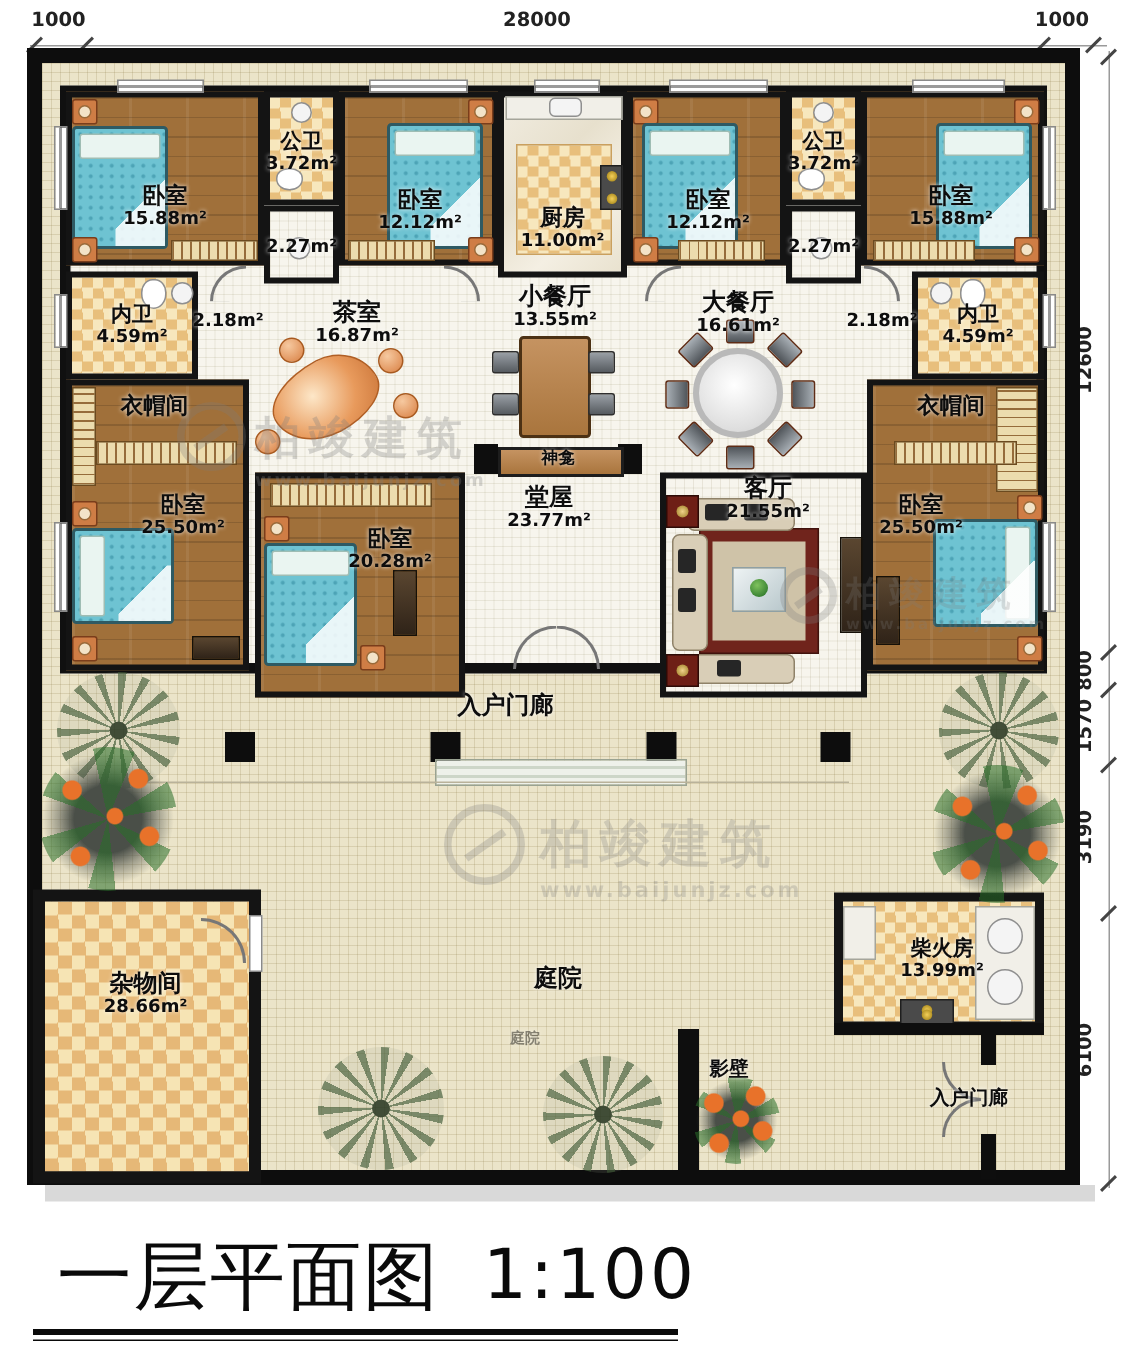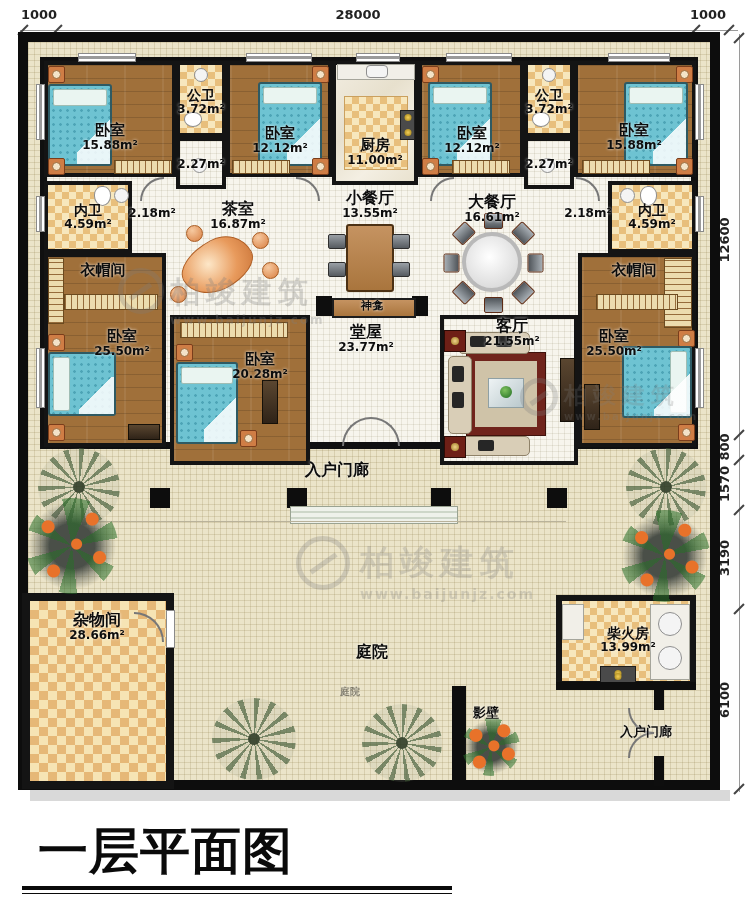--- a/index.html
+++ b/index.html
@@ -100,21 +100,21 @@
       repeating-conic-gradient(rgba(40,110,40,.55) 0 22deg,transparent 22deg 58deg),
       radial-gradient(circle,#4a4f48 0 34%,rgba(74,79,72,.45) 50%,transparent 66%);}
   
   .wm{position:absolute;color:rgba(125,125,125,.30);font-weight:bold;white-space:nowrap;}
   .wm .brand{display:block;letter-spacing:6px;}
   .wm .url{display:block;font-size:12px;letter-spacing:2px;font-weight:bold;}
   .wmlogo{position:absolute;border:5px solid rgba(125,125,125,.28);border-radius:50%;box-sizing:border-box;}
   .wmlogo::after{content:"";position:absolute;left:15%;top:45%;width:70%;height:5px;
       background:rgba(125,125,125,.28);transform:rotate(-35deg);}
   
-  .title-main{position:absolute;font-size:50px;font-weight:bold;color:#0a0a0a;letter-spacing:1px;}
+  .title-main{position:absolute;font-size:50px;font-weight:normal;color:#0a0a0a;letter-spacing:1px;}
   .title-scale{position:absolute;font-size:46px;font-weight:500;color:#0a0a0a;letter-spacing:2px;}
   .tinfo{position:absolute;font-size:19px;color:#0a0a0a;white-space:nowrap;}
   .tinfo b{font-weight:bold;}
   .grayband{position:absolute;background:#d9d9d9;}
 </style>
 </head>
 <body>
 
 <div id="canvas">
 
@@ -431,34 +431,35 @@
     <span class="rarea" style="display:block;">21.55m²</span>
     </div>
   <div class="lblc" style="left:614px;top:343px;">
     <span class="rname" style="display:block;">卧室</span>
     <span class="rarea" style="display:block;">25.50m²</span>
     </div>
   <div class="lblc" style="left:634px;top:270px;">
     <span class="rname">衣帽间</span></div>
   <div class="lblc" style="left:337px;top:470px;">
     <span class="rname" style="font-size:16px;">入户门廊</span></div>
-  <div class="lblc" style="left:97px;top:626px;">
+  <div class="lblc" style="left:97px;top:662px;">
     <span class="rname" style="display:block;font-size:16px;">杂物间</span>
     <span class="rarea" style="display:block;">28.66m²</span>
     </div>
   <div class="lblc" style="left:372px;top:652px;">
     <span class="rname" style="font-size:16px;">庭院</span></div>
   <div class="lblc" style="left:350px;top:690px;opacity:.45;">
     <span style="font-size:10px;">庭院</span></div>
   <div class="lblc" style="left:628px;top:640px;">
     <span class="rname" style="display:block;font-size:14px;">柴火房</span>
     <span class="rarea" style="display:block;">13.99m²</span>
     </div>
   <div class="lblc" style="left:486px;top:712px;">
     <span style="font-size:13px;">影壁</span></div>
   <div class="lblc" style="left:646px;top:731px;">
     <span style="font-size:13px;">入户门廊</span></div>
 
   <div class="title-main" style="left:38px;top:818px;">一层平面图</div>
+  <div class="title-scale" style="left:322px;top:822px;">1:100</div>
   <div class="abs" style="left:22px;top:886px;width:430px;height:4px;background:#0a0a0a;"></div>
   <div class="abs" style="left:22px;top:893px;width:430px;height:1px;background:#0a0a0a;"></div>
 
 </div>
 
 </body></html>

